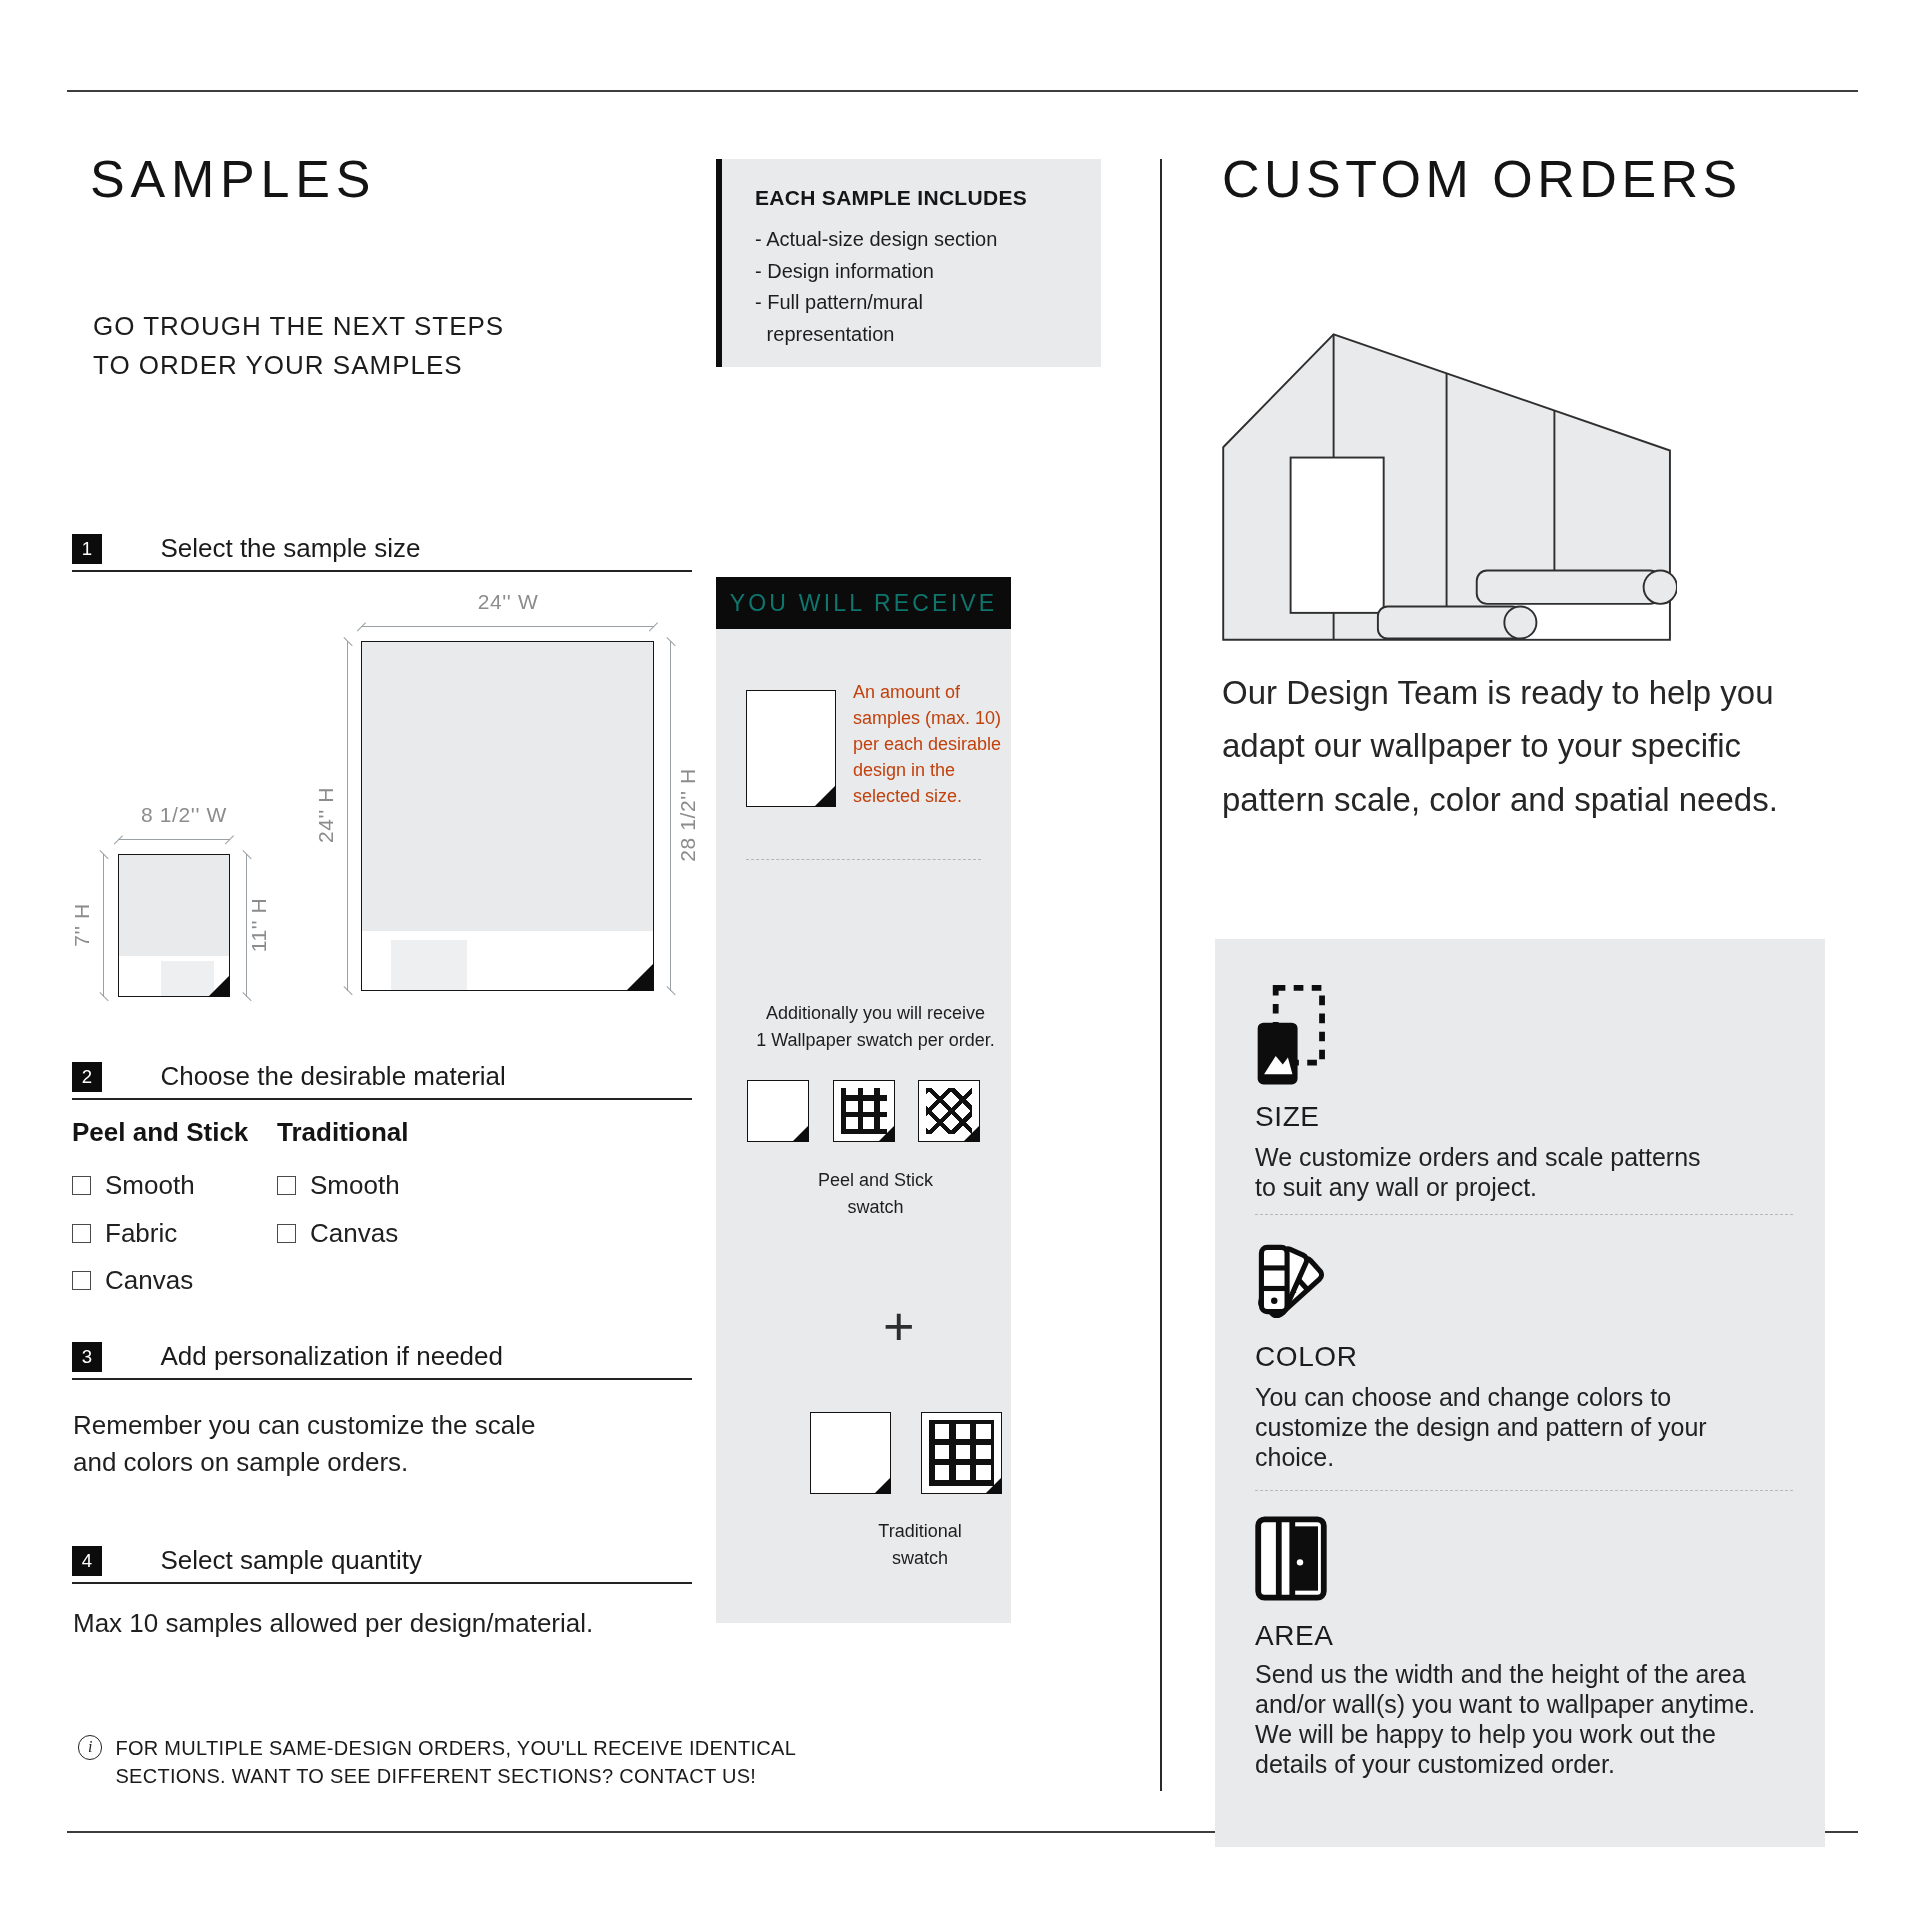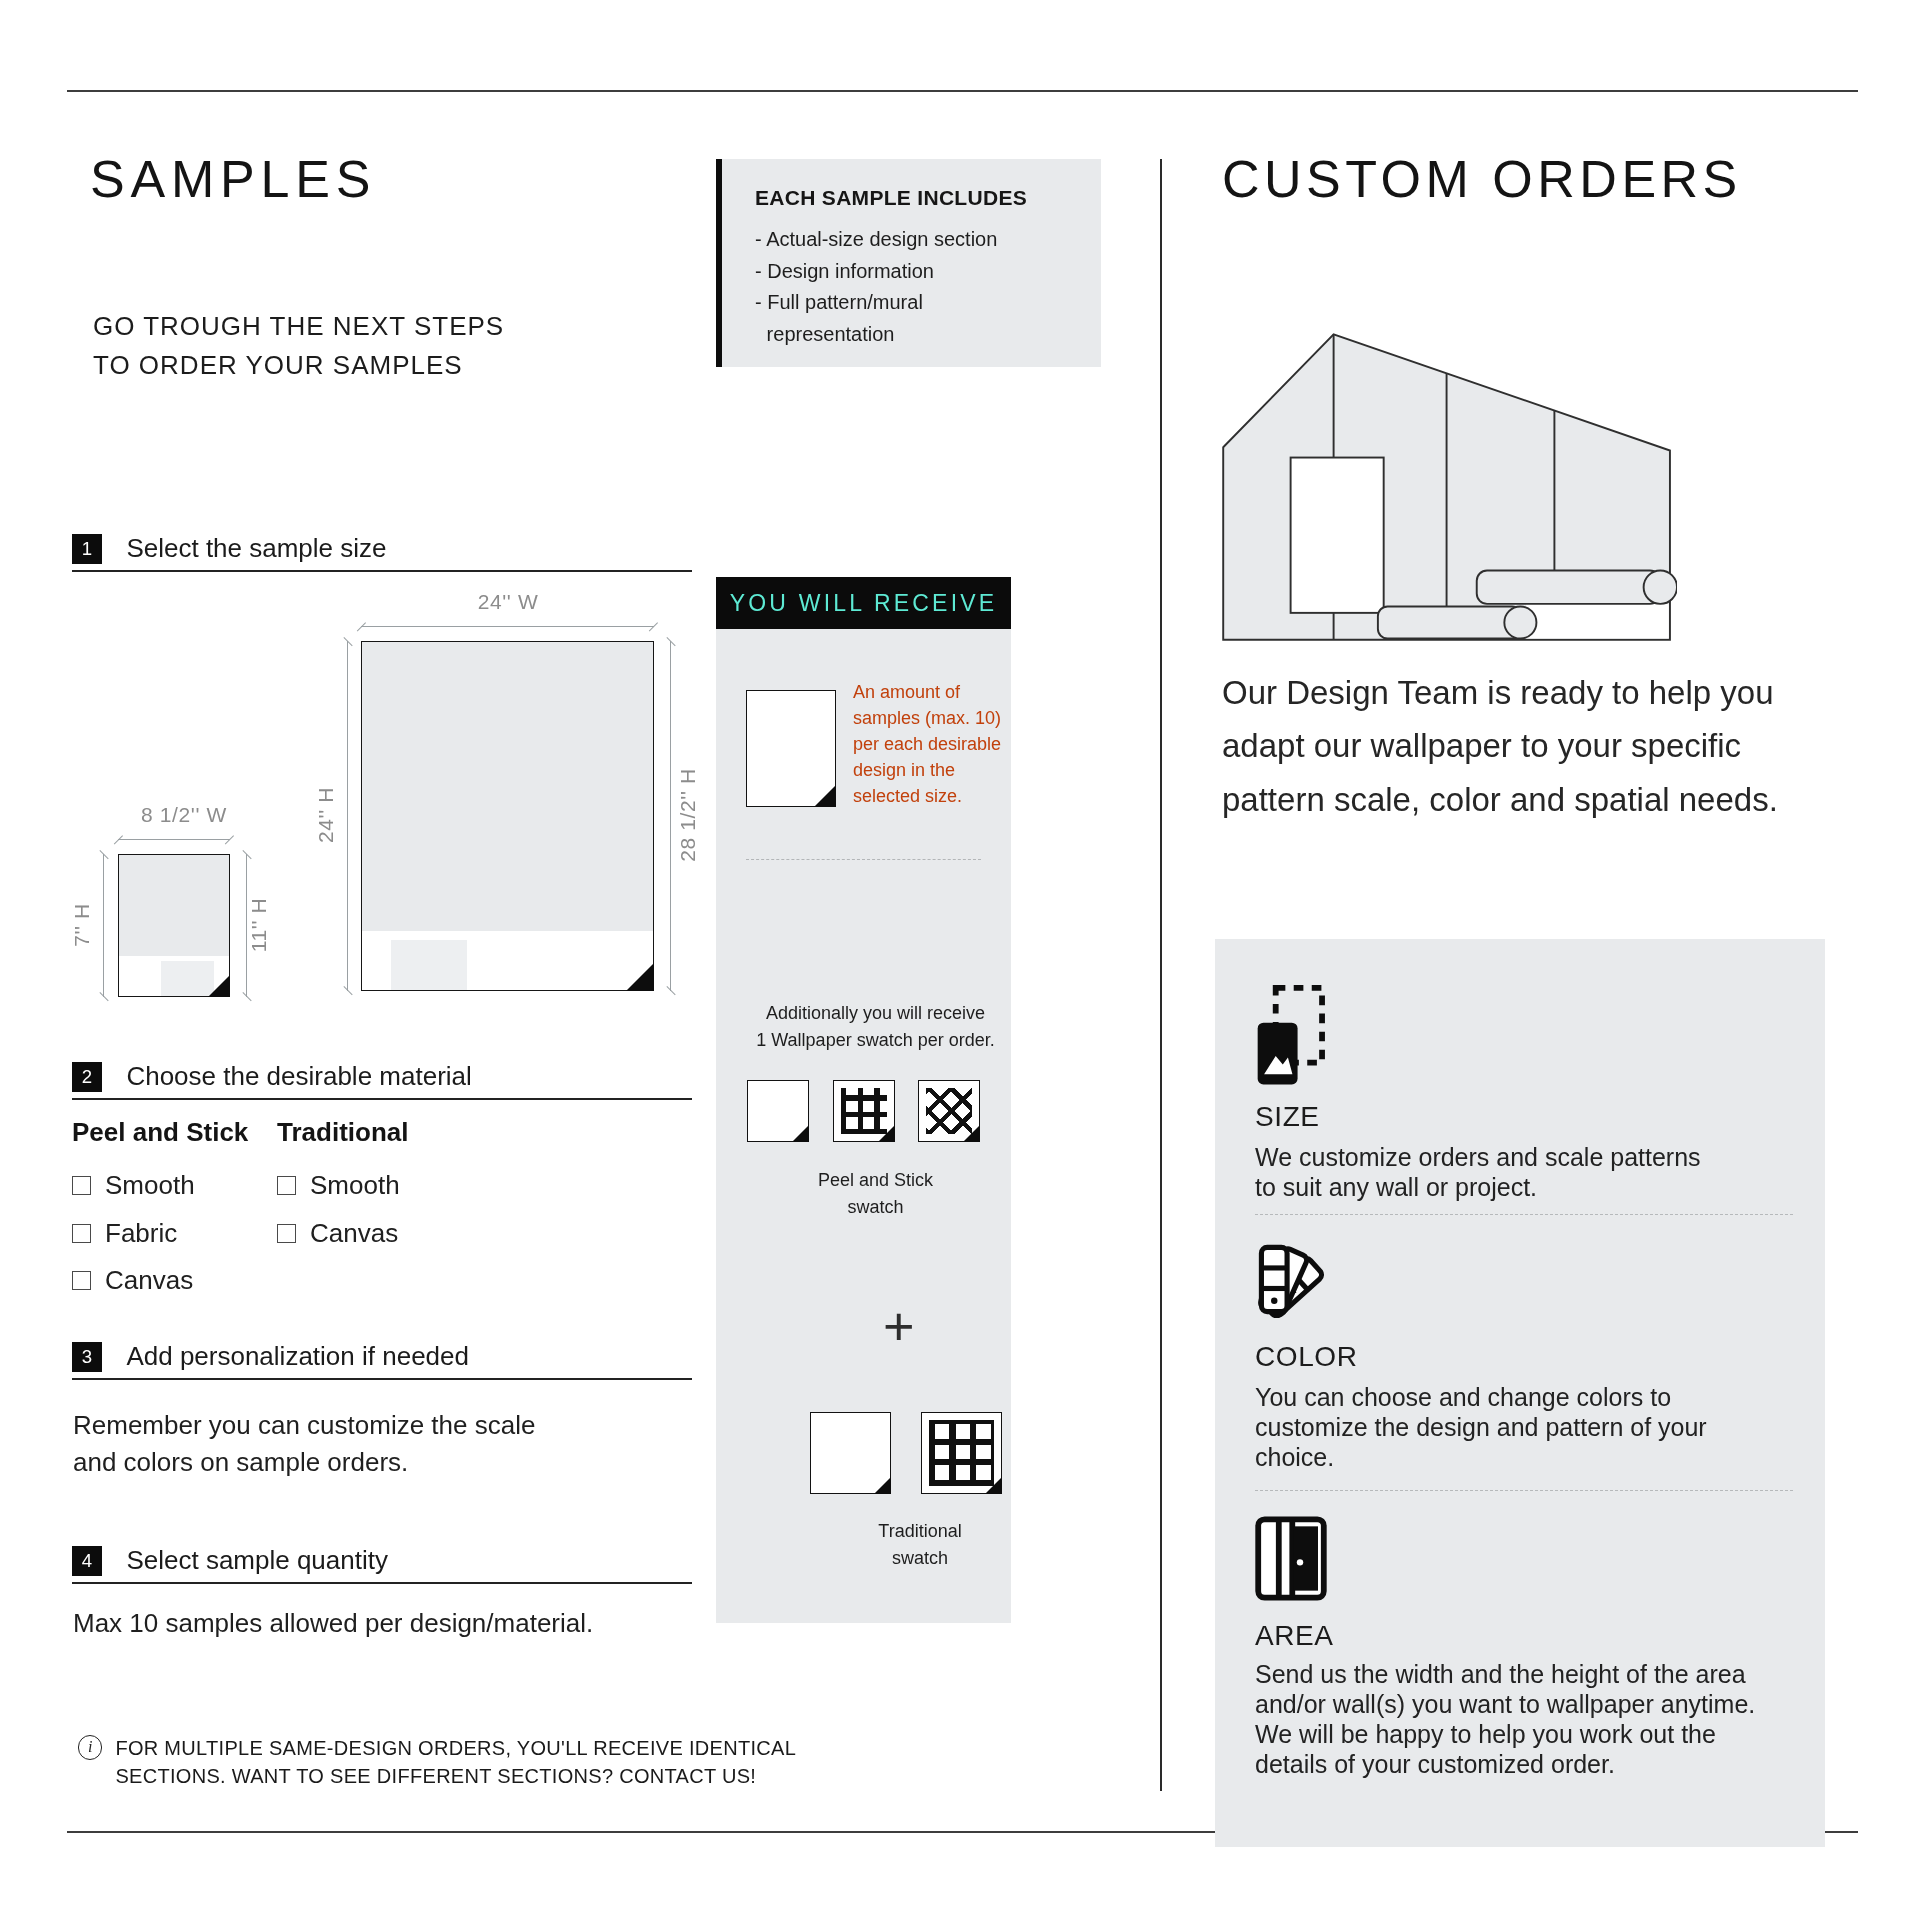--- a/index.html
+++ b/index.html
@@ -27,21 +27,21 @@
   .includes-heading { font-size:21px; font-weight:700; letter-spacing:0.3px; color:#161616; margin-bottom:14px; }
   .includes-item { font-size:20px; line-height:1.58; color:#1e1e1e; padding-left:11.6px; text-indent:-11.6px; }
   .includes-item::before { content:"- "; }
 
   
   .step-head { display:flex; align-items:center; gap:24.4px; height:31px; }
   .step-num {
     width:30px; height:30px; background:#0c0c0c; color:#fff; flex:0 0 30px;
     display:flex; align-items:center; justify-content:center; font-size:18.6px; font-weight:400;
   }
-  .step-label { font-size:26px; font-weight:400; color:#1b1b1b; white-space:nowrap; }
+  .step-label { font-size:26px; font-weight:400; color:#1b1b1b; white-space:nowrap;margin-left:34px; }
   .step-rule { position:absolute; left:72px; width:620px; height:1.9px; background:#232323; }
   .step-body { font-size:26px; font-weight:300; line-height:1.42; color:#1f1f1f; }
 
   
   .sheet { position:absolute; background:#e8eaec; border:1.9px solid #161616; }
   .sheet .ws { position:absolute; left:0; right:0; bottom:0; background:#fff; }
   .sheet .sq { position:absolute; bottom:0; background:#edeff1; }
   .fold-lg::after, .fold-sm::after, .fold-xs::after {
     content:""; position:absolute; right:-0.6px; bottom:-0.6px; width:0; height:0; border-style:solid;
   }
@@ -68,21 +68,21 @@
   .footnote { left:78px; top:1734px; display:flex; gap:13px; align-items:flex-start; }
   .info-circle {
     width:24.4px; height:24.4px; border:1.9px solid #222; border-radius:50%; flex:0 0 24.4px; margin-top:1.3px;
     display:flex; align-items:center; justify-content:center; font-size:16px; font-weight:400; color:#222;
     font-family:"Liberation Serif", serif; font-style:italic;
   }
   .footnote-text { font-size:20px; letter-spacing:0.3px; line-height:1.42; color:#1a1a1a; }
 
   
   .ywr-bar {
-    left:716px; top:577px; width:295px; height:53px; background:#0b0b0b; color:#5eead4;
+    left:716px; top:577px; width:295px; height:53px; background:#0b0b0b; color:#0f766e;
     display:flex; align-items:center; justify-content:center; font-size:23px; font-weight:300; letter-spacing:3.2px;
   }
   .mid-panel { left:716px; top:629px; width:295px; height:994px; background:#e8eaec; }
   .page-sheet { position:absolute; background:#fff; border:1.9px solid #121212; }
   .receive-text { position:absolute; left:137px; top:50px; width:161px; font-size:18px; line-height:1.45; color:#c2410c; }
   .dashed-div { border-top:1.3px dashed #b3b6b8; }
   .mid-center { position:absolute; text-align:center; font-size:18px; line-height:1.5; color:#1e1e1e;padding-left:24px; }
   .pat { position:absolute; inset:7px; }
   .pat-grid {
     background-image: repeating-linear-gradient(0deg,#101010 0 5.1px,transparent 5.1px 16.7px),

